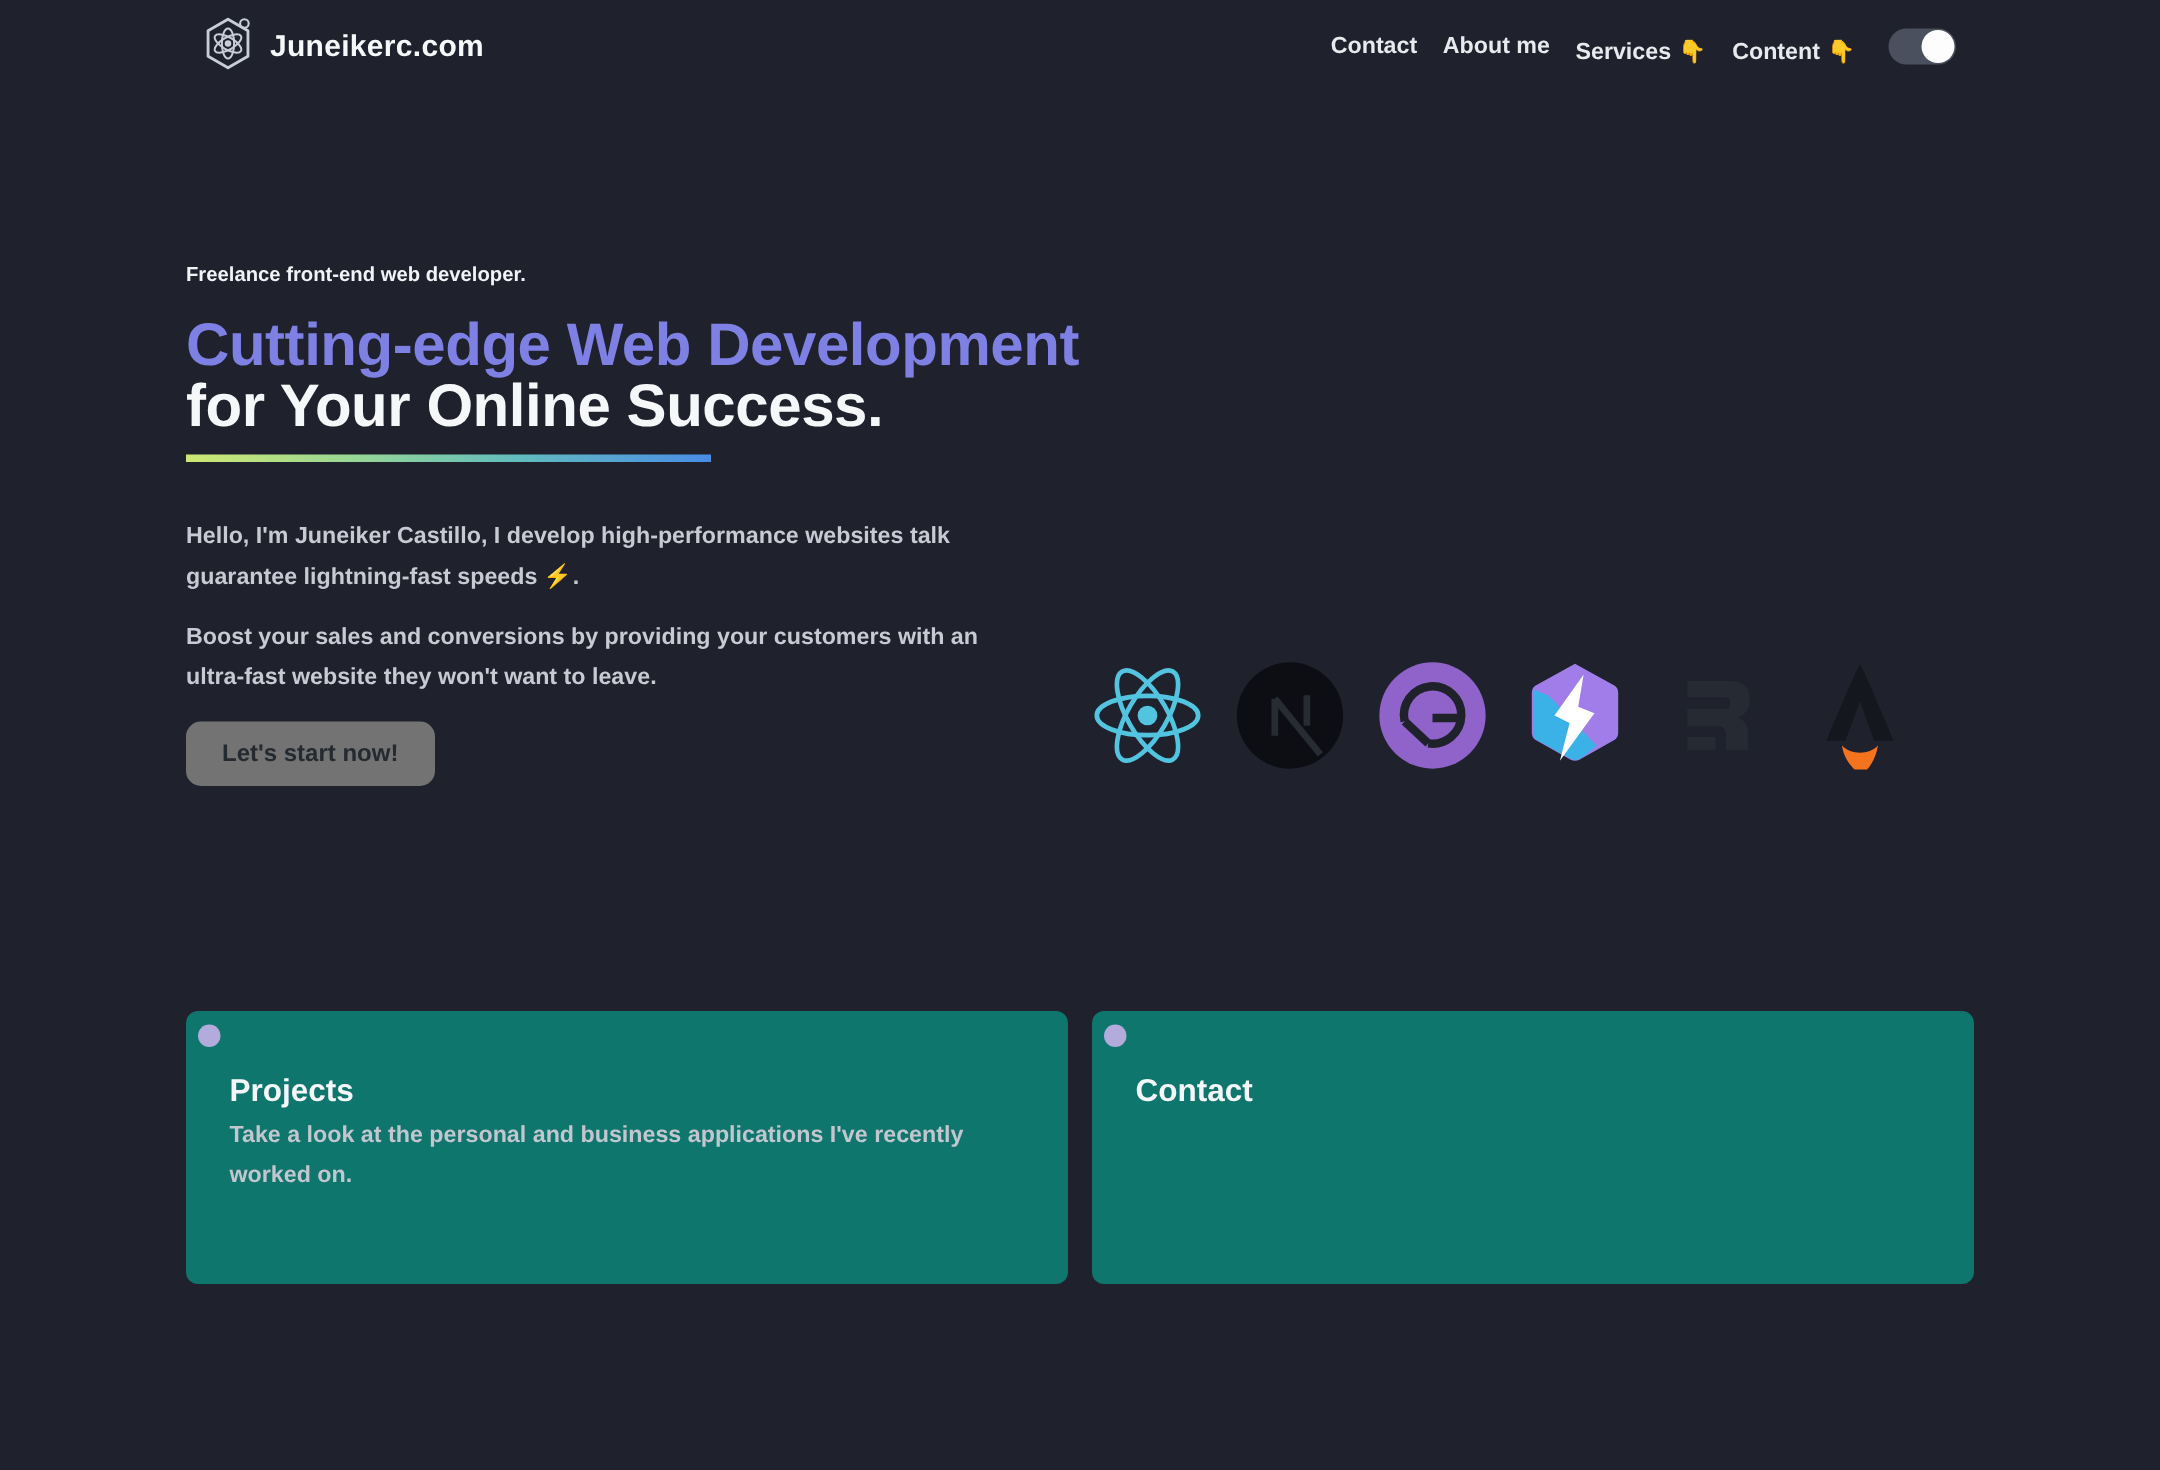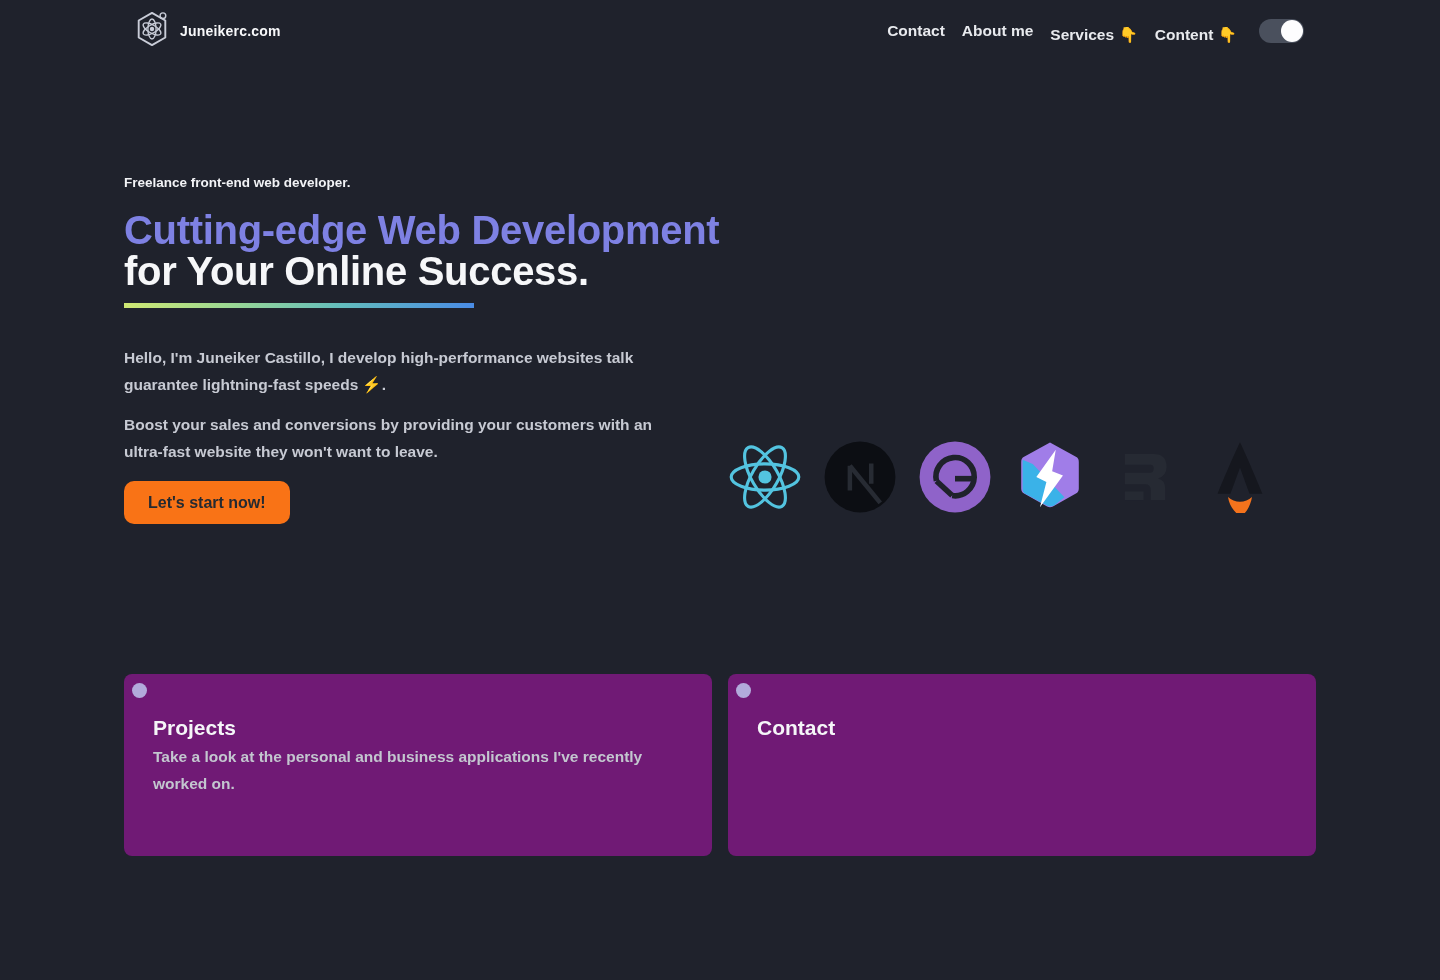--- a/index.html
+++ b/index.html
@@ -11,21 +11,21 @@
   }
   .page { position:relative; width:1440px; height:980px; background:#1f222c; }
 
   
   header {
     position:absolute; top:0; left:0; width:1440px; height:62px;
     display:flex; align-items:center; justify-content:space-between;
     padding:0 136px 0 133px;
   }
   .brand { display:flex; align-items:center; gap:9px; text-decoration:none; cursor:pointer; }
-  .brand-name { color:#f7f8fa; font-size:14px; font-weight:bold; letter-spacing:.2px; }
+  .brand-name { color:#f7f8fa; font-size:20px; font-weight:bold; letter-spacing:.2px; }
   nav { display:flex; align-items:center; gap:17px; }
   .nav-link {
     color:#e8eaee; font-size:15.5px; font-weight:bold; text-decoration:none;
     cursor:pointer; display:flex; align-items:center; gap:5px;
   }
   .nav-link.dd { margin-top:7px; }
   .emoji { font-size:15px; line-height:1; }
   .toggle {
     position:relative; width:45px; height:24px; border:none; border-radius:13px;
     background:#4a505d; margin-left:5px; cursor:pointer; padding:0;
@@ -51,37 +51,37 @@
     background:linear-gradient(90deg,#cfe873 0%,#9bd893 30%,#63bdbd 62%,#4a8ce6 100%);
   }
   .para {
     position:absolute; left:124px; width:540px; margin:0;
     color:#c7cad3; font-size:15.5px; line-height:26.5px; font-weight:bold;
   }
   .p1 { top:345px; }
   .p2 { top:412px; }
   .cta {
     position:absolute; left:124px; top:481px; height:43px; padding:0 24px;
-    background:#f97316; color:#252a31; border:none; border-radius:10px;
+    background:#737373; color:#252a31; border:none; border-radius:10px;
     font-family:inherit; font-size:16px; font-weight:bold; cursor:pointer;
   }
 
   
   .logos {
     position:absolute; left:729px; top:441px;
     display:flex; align-items:center; gap:23px;
   }
   .logo { width:72px; height:72px; display:flex; align-items:center; justify-content:center; }
   .logo svg { display:block; }
 
   
   .cards { position:absolute; left:124px; top:674px; display:flex; gap:16px; }
   .card {
     position:relative; width:588px; height:182px;
-    background:#701a75; border-radius:8px; display:block;
+    background:#0f766e; border-radius:8px; display:block;
     text-decoration:none; cursor:pointer;
   }
   .dot {
     position:absolute; left:8px; top:9px; width:15px; height:15px;
     border-radius:50%; background:#b2abdb;
   }
   .card h2 { margin:42px 0 0 29px; color:#f5f6f8; font-size:21px; font-weight:bold; }
   .card p {
     margin:3px 29px 0 29px; color:#c3c6cf;
     font-size:15.5px; line-height:27px; font-weight:bold;

